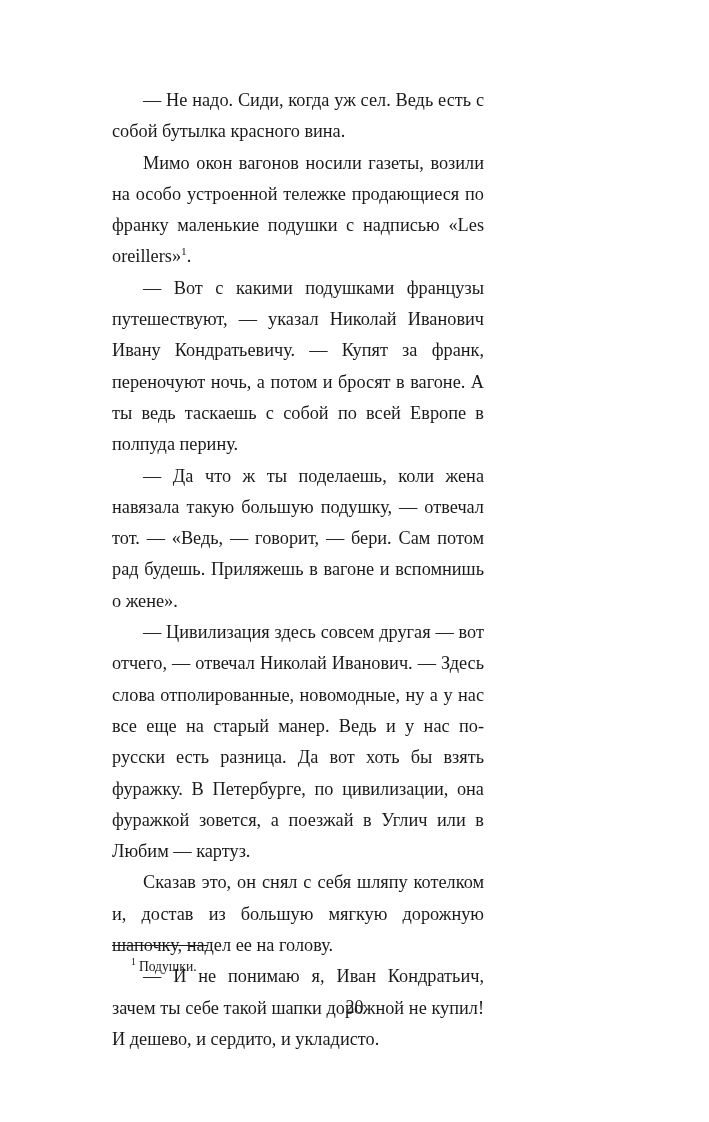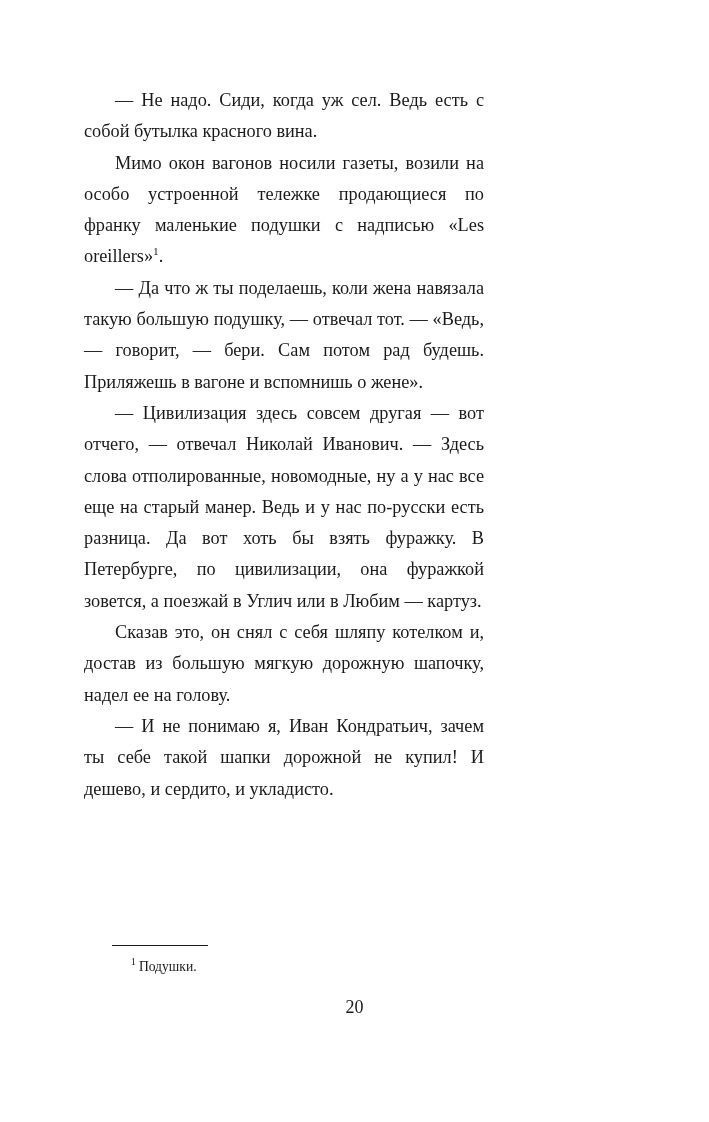--- a/index.html
+++ b/index.html
@@ -15,21 +15,21 @@
     color: #1a1a1a;
     overflow: hidden;
   }
   .page {
     position: absolute;
     left: 0;
     top: 0;
     width: 596px;
     height: 1122px;
     box-sizing: border-box;
-    padding: 85px 112px 0 84px;
+    padding: 85px 112px 0 112px;
   }
   .body-text {
     font-size: 18.3px;
     line-height: 31.3px;
     text-align: justify;
     text-justify: inter-word;
     hyphens: manual;
   }
   .body-text p {
     margin: 0;
@@ -74,20 +74,21 @@
   }
 </style>
 </head>
 <body>
 
 <div class="page">
 
   <div class="body-text">
     <p>— Не надо. Сиди, когда уж сел. Ведь есть с собой бутылка красного вина.</p>
     <p><span>Мимо окон вагонов носили газеты, возили на особо устроенной тележке продающиеся по франку маленькие подушки с надписью «Les oreillers»</span><sup class="fn">1</sup><span>.</span></p>
+    <p>— Вот с какими подушками французы путешествуют, — указал Николай Иванович Ивану Кондратьевичу. — Купят за франк, переночуют ночь, а потом и бросят в вагоне. А ты ведь таскаешь с собой по всей Европе в полпуда перину.</p>
     <p>— Да что ж ты поделаешь, коли жена навязала такую большую подушку, — отвечал тот. — «Ведь, — говорит, — бери. Сам потом рад будешь. Приляжешь в вагоне и вспомнишь о жене».</p>
     <p>— Цивилизация здесь совсем другая — вот отчего, — отвечал Николай Иванович. — Здесь слова отполированные, новомодные, ну а у нас все еще на старый манер. Ведь и у нас по-русски есть разница. Да вот хоть бы взять фуражку. В Петербурге, по цивилизации, она фуражкой зовется, а поезжай в Углич или в Любим — картуз.</p>
     <p>Сказав это, он снял с себя шляпу котелком и, достав из большую мягкую дорожную шапочку, надел ее на голову.</p>
     <p>— И не понимаю я, Иван Кондратьич, зачем ты себе такой шапки дорожной не купил! И дешево, и сердито, и укладисто.</p>
   </div>
 
   <div class="footnote-area">
     <div class="footnote-rule"></div>
     <div class="footnote-text"><sup class="fn">1</sup><span>Подушки.</span></div>
   </div>

